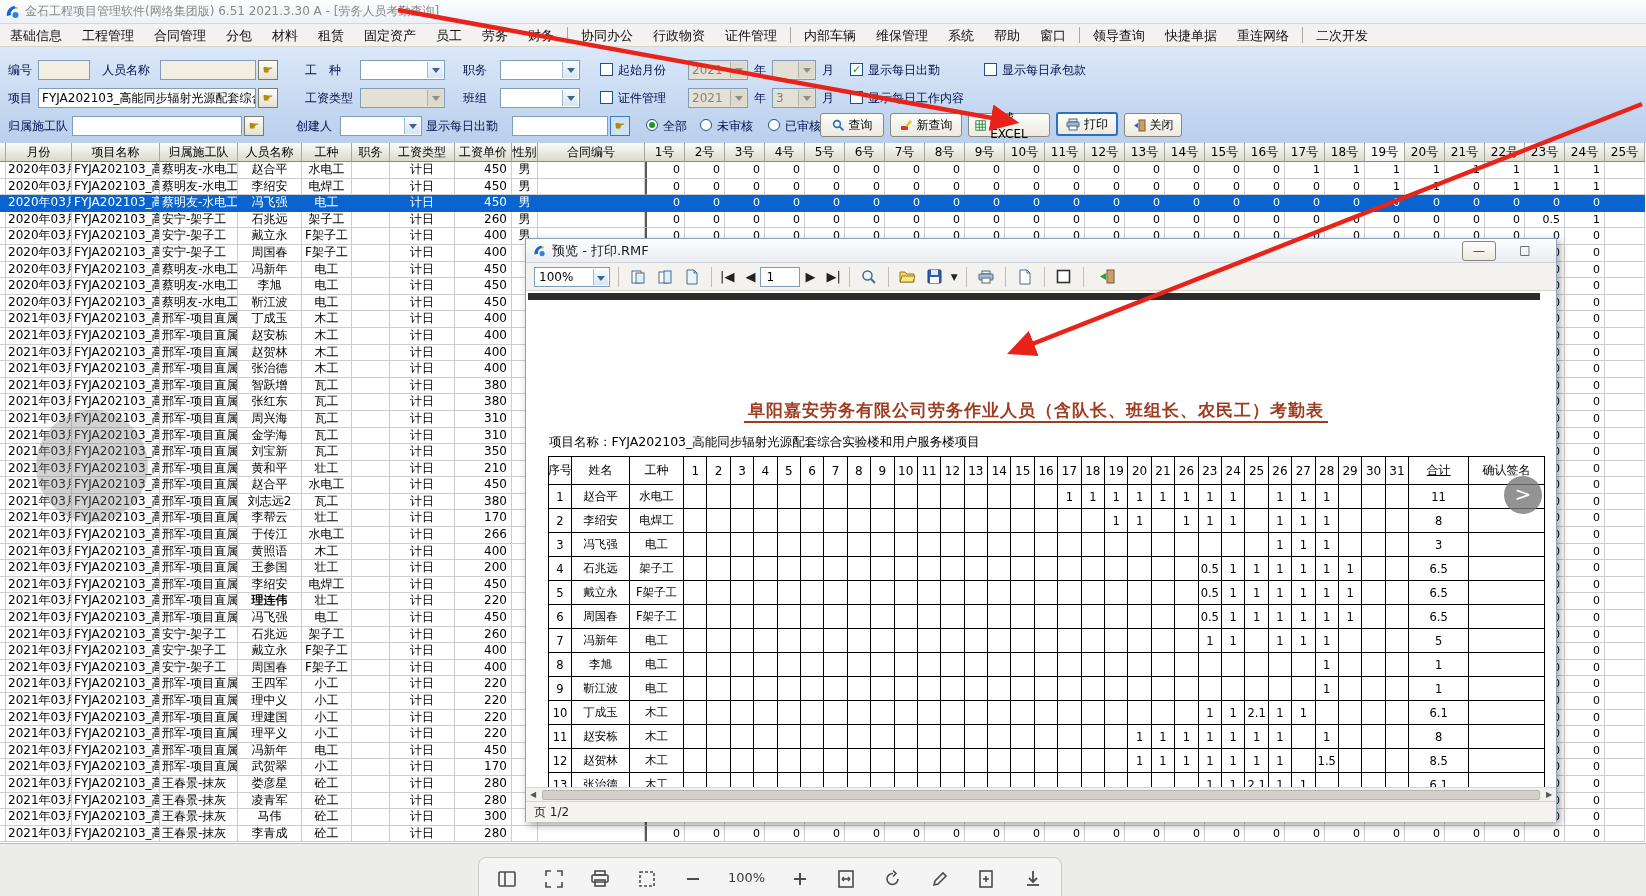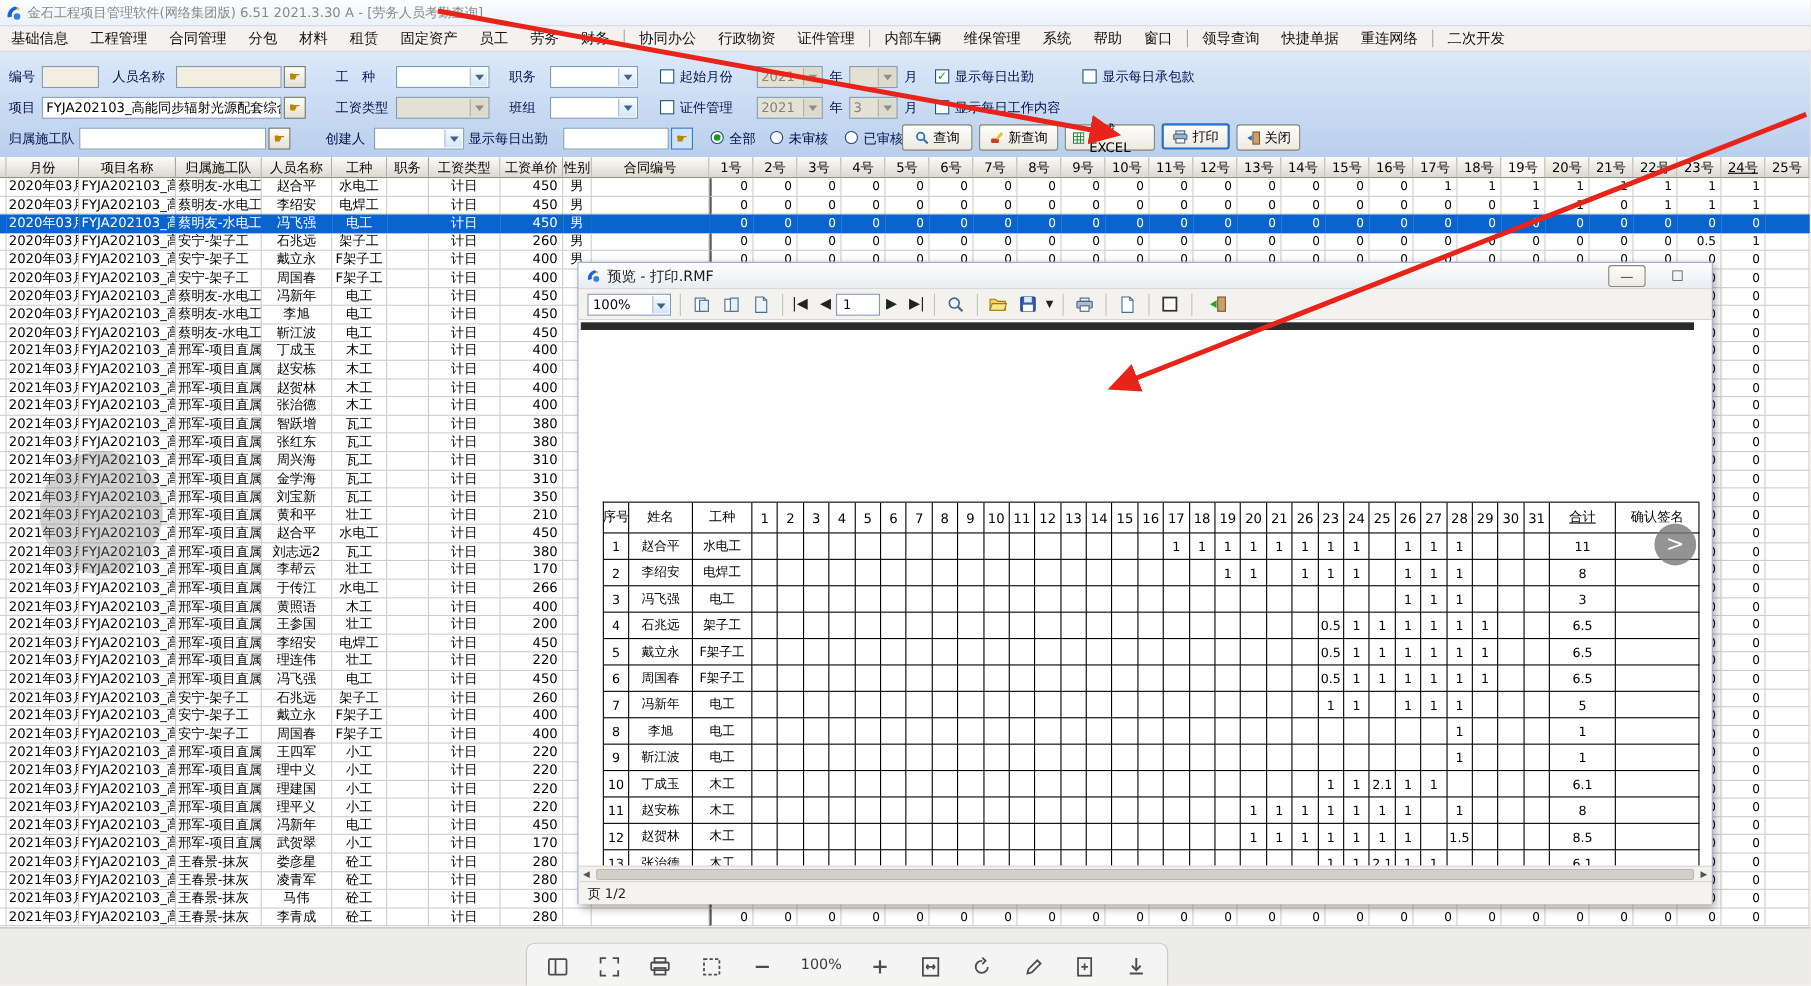--- a/index.html
+++ b/index.html
@@ -295,21 +295,21 @@
         <span class="hcell" style="width: 40px;">14号</span>
         <span class="hcell" style="width: 40px;">15号</span>
         <span class="hcell" style="width: 40px;">16号</span>
         <span class="hcell" style="width: 40px;">17号</span>
         <span class="hcell" style="width: 40px;">18号</span>
         <span class="hcell lite" style="width: 40px;">19号</span>
         <span class="hcell" style="width: 40px;">20号</span>
         <span class="hcell" style="width: 40px;">21号</span>
         <span class="hcell" style="width: 40px;">22号</span>
         <span class="hcell" style="width: 40px;">23号</span>
-        <span class="hcell" style="width: 40px; text-decoration: underline;">24号</span>
+        <span class="hcell" style="width: 40px;">24号</span>
         <span class="hcell" style="width: 40px;">25号</span>
       </div>
     <div id="grid-rows">
         <div class="grow">
           <span class="gcell c" style="width: 6px;"></span>
           <span class="gcell c" style="width: 66px;">2020年03月</span>
           <span class="gcell l" style="width: 88px;">FYJA202103_高能</span>
           <span class="gcell l" style="width: 78px;">蔡明友-水电工</span>
           <span class="gcell c" style="width: 64px;">赵合平</span>
           <span class="gcell c" style="width: 50px;">水电工</span>
@@ -1292,21 +1292,21 @@
           <span class="gcell day" style="width: 40px;">0</span>
           <span class="gcell day" style="width: 40px;">0</span>
           <span class="gcell day" style="width: 40px;">0</span>
           <span class="gcell day" style="width: 40px;"></span>
         </div>
         <div class="grow">
           <span class="gcell c" style="width: 6px;"></span>
           <span class="gcell c" style="width: 66px;">2021年03月</span>
           <span class="gcell l" style="width: 88px;">FYJA202103_高能</span>
           <span class="gcell l" style="width: 78px;">邢军-项目直属</span>
-          <span class="gcell c" style="width: 64px;">理连伟</span>
+          <span class="gcell c" style="width: 64px; font-weight: bold;">理连伟</span>
           <span class="gcell c" style="width: 50px;">壮工</span>
           <span class="gcell c" style="width: 38px;"></span>
           <span class="gcell c" style="width: 65px;">计日</span>
           <span class="gcell r" style="width: 57px;">220</span>
           <span class="gcell c" style="width: 26px;"></span>
           <span class="gcell l" style="width: 107px;"></span>
           <span class="gcell day fz" style="width: 40px;">0</span>
           <span class="gcell day" style="width: 40px;">0</span>
           <span class="gcell day" style="width: 40px;">0</span>
           <span class="gcell day" style="width: 40px;">0</span>
@@ -1955,20 +1955,22 @@
       <span class="tsep"></span>
       <span class="tbtn" style="margin-left:4px">
           <svg class="icon" width="16" height="15" viewBox="0 0 16 15">
             <rect x="8" y="1" width="7" height="13" fill="#caa06a" stroke="#7a5a30"></rect>
             <path d="M1 7.5 L7 4 L7 11 Z" fill="#2f9e2f"></path>
           </svg>
         </span>
     </div>
     <div id="pv-content">
       <div id="pv-darkstrip"></div>
+      <div id="pv-report-title"><span>阜阳嘉安劳务有限公司劳务作业人员（含队长、班组长、农民工）考勤表</span></div>
+      <div id="pv-project"><span>项目名称：</span><span>FYJA202103_高能同步辐射光源配套综合实验楼和用户服务楼项目</span></div>
       <div id="pv-table">
           <div class="prow phead">
             <span class="pcell" style="width: 23px;">序号</span>
             <span class="pcell" style="width: 58px;">姓名</span>
             <span class="pcell" style="width: 54px;">工种</span>
             <span class="pcell" style="width: 23.4px;">1</span>
             <span class="pcell" style="width: 23.4px;">2</span>
             <span class="pcell" style="width: 23.4px;">3</span>
             <span class="pcell" style="width: 23.4px;">4</span>
             <span class="pcell" style="width: 23.4px;">5</span>

